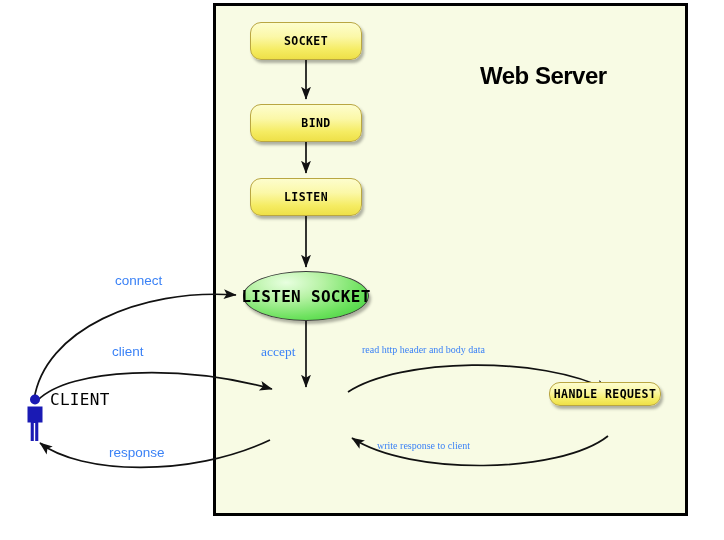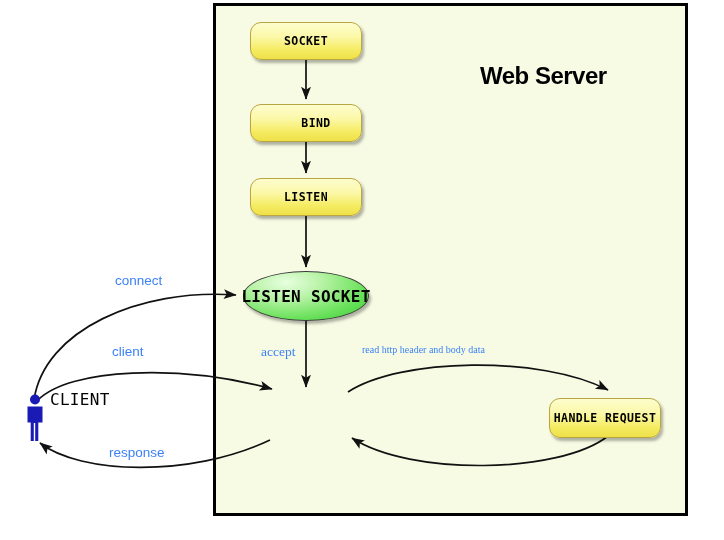--- a/index.html
+++ b/index.html
@@ -61,21 +61,21 @@
     font-family: "DejaVu Sans Mono", monospace;
     font-weight: bold;
     font-size: 11.5px;
     letter-spacing: 0.4px;
     color: #000000;
     white-space: nowrap;
   }
   #box-socket  { left: 250px; top: 22px;  width: 112px; height: 38px; }
   #box-bind    { left: 250px; top: 104px; width: 112px; height: 38px; padding-left: 20px; }
   #box-listen  { left: 250px; top: 178px; width: 112px; height: 38px; }
-  #box-handle  { left: 549px; top: 398px; width: 112px; height: 40px; }
+  #box-handle  { left: 549px; top: 382px; width: 112px; height: 24px; }
 
   
   .node-ellipse {
     position: absolute;
     box-sizing: border-box;
     border: 1px solid #4c4c4c;
     border-radius: 50%;
     box-shadow: 2px 3px 3px rgba(0,0,0,0.30);
     display: flex;
     align-items: center;
@@ -181,20 +181,21 @@
   <div class="node-box" id="box-listen">LISTEN</div>
   <div class="node-box" id="box-handle">HANDLE REQUEST</div>
 
   <div class="node-ellipse" id="ell-listen-socket">LISTEN SOCKET</div>
 
   <div class="edge-label lbl-sans" id="lbl-connect">connect</div>
   <div class="edge-label lbl-sans" id="lbl-request">client</div>
   <div class="edge-label lbl-sans" id="lbl-response">response</div>
   <div class="edge-label lbl-sans" id="lbl-accept">accept</div>
   <div class="edge-label lbl-mono" id="lbl-read">read http header and body data</div>
+  <div class="edge-label lbl-mono" id="lbl-write">write response to client</div>
 
   <svg id="client-actor" viewBox="0 0 22 48" xmlns="http://www.w3.org/2000/svg">
     <circle cx="11" cy="5.5" r="5" fill="#1a1ab4"></circle>
     <path d="M3.5,12.5 h15 v16 h-4.2 v18.5 h-3.1 v-18 h-1.4 v18 h-3.1 v-18.5 h-3.2 z" fill="#1a1ab4"></path>
   </svg>
   <div id="client-label">CLIENT</div>
 
 </div>
 
 </body></html>

